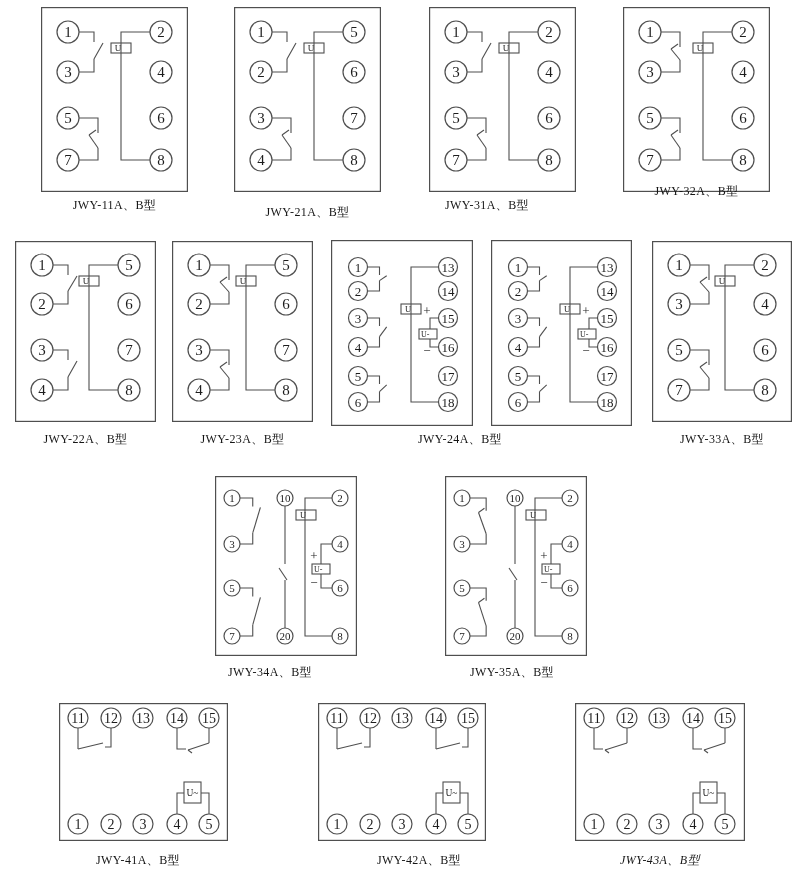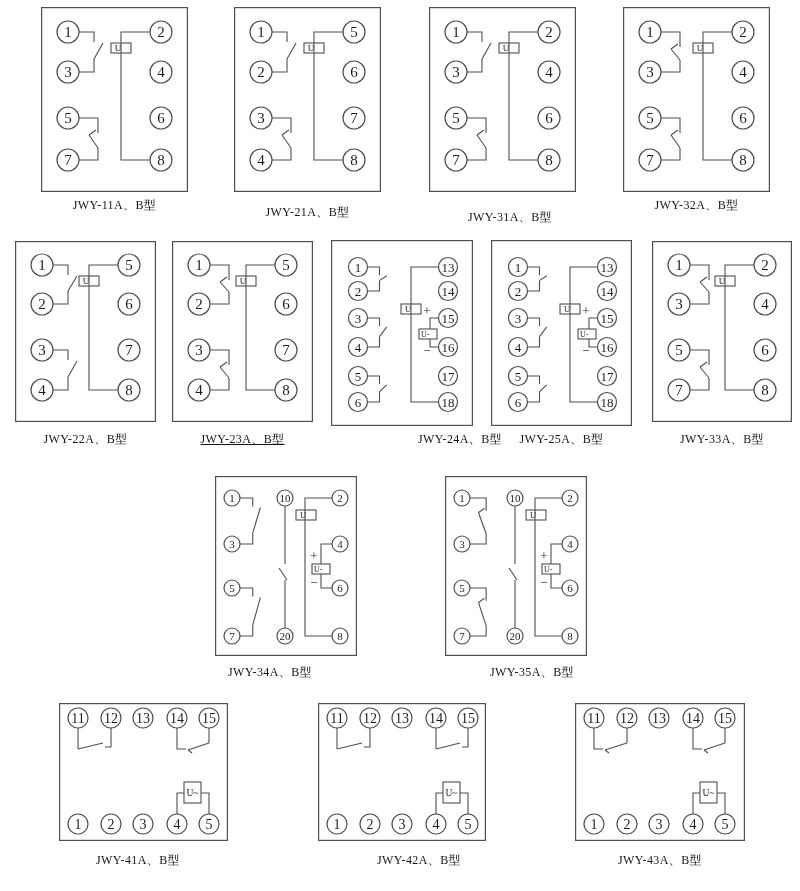--- a/index.html
+++ b/index.html
@@ -110,21 +110,21 @@
         <text x="120" y="65" text-anchor="middle" dy="0.35em" font-size="15" fill="#1c1c1c">4</text>
         <circle cx="27" cy="111" r="11" fill="#ffffff" stroke="#4f4f4f" stroke-width="1.2"></circle>
         <text x="27" y="111" text-anchor="middle" dy="0.35em" font-size="15" fill="#1c1c1c">5</text>
         <circle cx="120" cy="111" r="11" fill="#ffffff" stroke="#4f4f4f" stroke-width="1.2"></circle>
         <text x="120" y="111" text-anchor="middle" dy="0.35em" font-size="15" fill="#1c1c1c">6</text>
         <circle cx="27" cy="153" r="11" fill="#ffffff" stroke="#4f4f4f" stroke-width="1.2"></circle>
         <text x="27" y="153" text-anchor="middle" dy="0.35em" font-size="15" fill="#1c1c1c">7</text>
         <circle cx="120" cy="153" r="11" fill="#ffffff" stroke="#4f4f4f" stroke-width="1.2"></circle>
         <text x="120" y="153" text-anchor="middle" dy="0.35em" font-size="15" fill="#1c1c1c">8</text>
       </svg></div>
-    <div class="dlabel" style="left: 410px; top: 197px; margin-top: 12px;">JWY-31A、B型</div>
+    <div class="dlabel" style="left: 387px; top: 197px;">JWY-31A、B型</div>
     <div class="diagram" style="left: 623px; top: 7px;"><svg width="147" height="185">
         <rect x="0.6" y="0.6" width="145.8" height="183.8" fill="none" stroke="#4f4f4f" stroke-width="1.2"></rect>
         <polyline points="38,25 57,25 57,40" fill="none" stroke="#4f4f4f" stroke-width="1.1" stroke-linejoin="miter" stroke-linecap="butt"></polyline>
         <polyline points="38,65 57,65 57,53" fill="none" stroke="#4f4f4f" stroke-width="1.1" stroke-linejoin="miter" stroke-linecap="butt"></polyline>
         <polyline points="48,42 57,53" fill="none" stroke="#4f4f4f" stroke-width="1.1" stroke-linejoin="miter" stroke-linecap="butt"></polyline>
         <polyline points="48,42 55,37" fill="none" stroke="#4f4f4f" stroke-width="1.1" stroke-linejoin="miter" stroke-linecap="butt"></polyline>
         <polyline points="38,111 57,111 57,126" fill="none" stroke="#4f4f4f" stroke-width="1.1" stroke-linejoin="miter" stroke-linecap="butt"></polyline>
         <polyline points="38,153 57,153 57,141" fill="none" stroke="#4f4f4f" stroke-width="1.1" stroke-linejoin="miter" stroke-linecap="butt"></polyline>
         <polyline points="48,128 57,141" fill="none" stroke="#4f4f4f" stroke-width="1.1" stroke-linejoin="miter" stroke-linecap="butt"></polyline>
         <polyline points="48,128 55,123" fill="none" stroke="#4f4f4f" stroke-width="1.1" stroke-linejoin="miter" stroke-linecap="butt"></polyline>
@@ -141,21 +141,21 @@
         <text x="120" y="65" text-anchor="middle" dy="0.35em" font-size="15" fill="#1c1c1c">4</text>
         <circle cx="27" cy="111" r="11" fill="#ffffff" stroke="#4f4f4f" stroke-width="1.2"></circle>
         <text x="27" y="111" text-anchor="middle" dy="0.35em" font-size="15" fill="#1c1c1c">5</text>
         <circle cx="120" cy="111" r="11" fill="#ffffff" stroke="#4f4f4f" stroke-width="1.2"></circle>
         <text x="120" y="111" text-anchor="middle" dy="0.35em" font-size="15" fill="#1c1c1c">6</text>
         <circle cx="27" cy="153" r="11" fill="#ffffff" stroke="#4f4f4f" stroke-width="1.2"></circle>
         <text x="27" y="153" text-anchor="middle" dy="0.35em" font-size="15" fill="#1c1c1c">7</text>
         <circle cx="120" cy="153" r="11" fill="#ffffff" stroke="#4f4f4f" stroke-width="1.2"></circle>
         <text x="120" y="153" text-anchor="middle" dy="0.35em" font-size="15" fill="#1c1c1c">8</text>
       </svg></div>
-    <div class="dlabel" style="left: 596.5px; top: 197px;">JWY-32A、B型</div>
+    <div class="dlabel" style="left: 596.5px; top: 183px;">JWY-32A、B型</div>
     <div class="diagram" style="left: 15px; top: 241px;"><svg width="141" height="181">
         <rect x="0.6" y="0.6" width="139.8" height="179.8" fill="none" stroke="#4f4f4f" stroke-width="1.2"></rect>
         <polyline points="38,24 53,24 53,34" fill="none" stroke="#4f4f4f" stroke-width="1.1" stroke-linejoin="miter" stroke-linecap="butt"></polyline>
         <polyline points="38,63 53,63 53,50" fill="none" stroke="#4f4f4f" stroke-width="1.1" stroke-linejoin="miter" stroke-linecap="butt"></polyline>
         <polyline points="53,50 62,35" fill="none" stroke="#4f4f4f" stroke-width="1.1" stroke-linejoin="miter" stroke-linecap="butt"></polyline>
         <polyline points="38,109 53,109 53,119" fill="none" stroke="#4f4f4f" stroke-width="1.1" stroke-linejoin="miter" stroke-linecap="butt"></polyline>
         <polyline points="38,149 53,149 53,136" fill="none" stroke="#4f4f4f" stroke-width="1.1" stroke-linejoin="miter" stroke-linecap="butt"></polyline>
         <polyline points="53,136 62,120" fill="none" stroke="#4f4f4f" stroke-width="1.1" stroke-linejoin="miter" stroke-linecap="butt"></polyline>
         <polyline points="103,24 74,24 74,149 103,149" fill="none" stroke="#4f4f4f" stroke-width="1.1" stroke-linejoin="miter" stroke-linecap="butt"></polyline>
         <rect x="64" y="35" width="20" height="10" fill="none" stroke="#4f4f4f" stroke-width="1.1"></rect>
@@ -201,21 +201,21 @@
         <text x="114" y="63" text-anchor="middle" dy="0.35em" font-size="15" fill="#1c1c1c">6</text>
         <circle cx="27" cy="109" r="11" fill="#ffffff" stroke="#4f4f4f" stroke-width="1.2"></circle>
         <text x="27" y="109" text-anchor="middle" dy="0.35em" font-size="15" fill="#1c1c1c">3</text>
         <circle cx="114" cy="109" r="11" fill="#ffffff" stroke="#4f4f4f" stroke-width="1.2"></circle>
         <text x="114" y="109" text-anchor="middle" dy="0.35em" font-size="15" fill="#1c1c1c">7</text>
         <circle cx="27" cy="149" r="11" fill="#ffffff" stroke="#4f4f4f" stroke-width="1.2"></circle>
         <text x="27" y="149" text-anchor="middle" dy="0.35em" font-size="15" fill="#1c1c1c">4</text>
         <circle cx="114" cy="149" r="11" fill="#ffffff" stroke="#4f4f4f" stroke-width="1.2"></circle>
         <text x="114" y="149" text-anchor="middle" dy="0.35em" font-size="15" fill="#1c1c1c">8</text>
       </svg></div>
-    <div class="dlabel" style="left: 142.5px; top: 431px; text-decoration: underline;">JWY-23A、B型</div>
+    <div class="dlabel" style="left: 142.5px; top: 431px;">JWY-23A、B型</div>
     <div class="diagram" style="left: 331px; top: 240px;"><svg width="142" height="186">
         <rect x="0.6" y="0.6" width="140.8" height="184.8" fill="none" stroke="#4f4f4f" stroke-width="1.2"></rect>
         <polyline points="36.5,27 48.5,27 48.5,35" fill="none" stroke="#4f4f4f" stroke-width="1.1" stroke-linejoin="miter" stroke-linecap="butt"></polyline>
         <polyline points="36.5,51 48.5,51 48.5,40.6" fill="none" stroke="#4f4f4f" stroke-width="1.1" stroke-linejoin="miter" stroke-linecap="butt"></polyline>
         <polyline points="48.5,40.6 55.7,35.8" fill="none" stroke="#4f4f4f" stroke-width="1.1" stroke-linejoin="miter" stroke-linecap="butt"></polyline>
         <polyline points="36.5,78 48.5,78 48.5,86" fill="none" stroke="#4f4f4f" stroke-width="1.1" stroke-linejoin="miter" stroke-linecap="butt"></polyline>
         <polyline points="36.5,107 48.5,107 48.5,96.6" fill="none" stroke="#4f4f4f" stroke-width="1.1" stroke-linejoin="miter" stroke-linecap="butt"></polyline>
         <polyline points="48.5,96.6 55.7,86.8" fill="none" stroke="#4f4f4f" stroke-width="1.1" stroke-linejoin="miter" stroke-linecap="butt"></polyline>
         <polyline points="36.5,136 48.5,136 48.5,144" fill="none" stroke="#4f4f4f" stroke-width="1.1" stroke-linejoin="miter" stroke-linecap="butt"></polyline>
         <polyline points="36.5,162 48.5,162 48.5,151.6" fill="none" stroke="#4f4f4f" stroke-width="1.1" stroke-linejoin="miter" stroke-linecap="butt"></polyline>
@@ -293,21 +293,20 @@
         <text x="116" y="107" text-anchor="middle" dy="0.35em" font-size="13" fill="#1c1c1c">16</text>
         <circle cx="27" cy="136" r="9.5" fill="#ffffff" stroke="#4f4f4f" stroke-width="1.2"></circle>
         <text x="27" y="136" text-anchor="middle" dy="0.35em" font-size="13" fill="#1c1c1c">5</text>
         <circle cx="116" cy="136" r="9.5" fill="#ffffff" stroke="#4f4f4f" stroke-width="1.2"></circle>
         <text x="116" y="136" text-anchor="middle" dy="0.35em" font-size="13" fill="#1c1c1c">17</text>
         <circle cx="27" cy="162" r="9.5" fill="#ffffff" stroke="#4f4f4f" stroke-width="1.2"></circle>
         <text x="27" y="162" text-anchor="middle" dy="0.35em" font-size="13" fill="#1c1c1c">6</text>
         <circle cx="116" cy="162" r="9.5" fill="#ffffff" stroke="#4f4f4f" stroke-width="1.2"></circle>
         <text x="116" y="162" text-anchor="middle" dy="0.35em" font-size="13" fill="#1c1c1c">18</text>
       </svg></div>
-    <div class="dlabel" style="left: 461.5px; top: 431px;">JWY-25A、B型</div>
     <div class="diagram" style="left: 652px; top: 241px;"><svg width="140" height="181">
         <rect x="0.6" y="0.6" width="138.8" height="179.8" fill="none" stroke="#4f4f4f" stroke-width="1.2"></rect>
         <polyline points="38,24 57,24 57,39" fill="none" stroke="#4f4f4f" stroke-width="1.1" stroke-linejoin="miter" stroke-linecap="butt"></polyline>
         <polyline points="38,63 57,63 57,51" fill="none" stroke="#4f4f4f" stroke-width="1.1" stroke-linejoin="miter" stroke-linecap="butt"></polyline>
         <polyline points="48,41 57,51" fill="none" stroke="#4f4f4f" stroke-width="1.1" stroke-linejoin="miter" stroke-linecap="butt"></polyline>
         <polyline points="48,41 55,36" fill="none" stroke="#4f4f4f" stroke-width="1.1" stroke-linejoin="miter" stroke-linecap="butt"></polyline>
         <polyline points="38,109 57,109 57,124" fill="none" stroke="#4f4f4f" stroke-width="1.1" stroke-linejoin="miter" stroke-linecap="butt"></polyline>
         <polyline points="38,149 57,149 57,137" fill="none" stroke="#4f4f4f" stroke-width="1.1" stroke-linejoin="miter" stroke-linecap="butt"></polyline>
         <polyline points="48,126 57,137" fill="none" stroke="#4f4f4f" stroke-width="1.1" stroke-linejoin="miter" stroke-linecap="butt"></polyline>
         <polyline points="48,126 55,121" fill="none" stroke="#4f4f4f" stroke-width="1.1" stroke-linejoin="miter" stroke-linecap="butt"></polyline>
@@ -410,21 +409,21 @@
         <text x="70" y="160" text-anchor="middle" dy="0.35em" font-size="11" fill="#1c1c1c">20</text>
         <circle cx="125" cy="22" r="8" fill="#ffffff" stroke="#4f4f4f" stroke-width="1.2"></circle>
         <text x="125" y="22" text-anchor="middle" dy="0.35em" font-size="11" fill="#1c1c1c">2</text>
         <circle cx="125" cy="68" r="8" fill="#ffffff" stroke="#4f4f4f" stroke-width="1.2"></circle>
         <text x="125" y="68" text-anchor="middle" dy="0.35em" font-size="11" fill="#1c1c1c">4</text>
         <circle cx="125" cy="112" r="8" fill="#ffffff" stroke="#4f4f4f" stroke-width="1.2"></circle>
         <text x="125" y="112" text-anchor="middle" dy="0.35em" font-size="11" fill="#1c1c1c">6</text>
         <circle cx="125" cy="160" r="8" fill="#ffffff" stroke="#4f4f4f" stroke-width="1.2"></circle>
         <text x="125" y="160" text-anchor="middle" dy="0.35em" font-size="11" fill="#1c1c1c">8</text>
       </svg></div>
-    <div class="dlabel" style="left: 432px; top: 664px; text-align: center;">JWY-35A、B型</div>
+    <div class="dlabel" style="left: 412px; top: 664px; text-align: center;">JWY-35A、B型</div>
     <div class="diagram" style="left: 59px; top: 703px;"><svg width="169" height="138">
         <rect x="0.6" y="0.6" width="167.8" height="136.8" fill="none" stroke="#4f4f4f" stroke-width="1.2"></rect>
         <polyline points="19,25 19,46" fill="none" stroke="#4f4f4f" stroke-width="1.1" stroke-linejoin="miter" stroke-linecap="butt"></polyline>
         <polyline points="19,46 44,40" fill="none" stroke="#4f4f4f" stroke-width="1.1" stroke-linejoin="miter" stroke-linecap="butt"></polyline>
         <polyline points="52,25 52,44 46,44" fill="none" stroke="#4f4f4f" stroke-width="1.1" stroke-linejoin="miter" stroke-linecap="butt"></polyline>
         <polyline points="118,25 118,46 127,46" fill="none" stroke="#4f4f4f" stroke-width="1.1" stroke-linejoin="miter" stroke-linecap="butt"></polyline>
         <polyline points="150,25 150,40" fill="none" stroke="#4f4f4f" stroke-width="1.1" stroke-linejoin="miter" stroke-linecap="butt"></polyline>
         <polyline points="150,40 129,47" fill="none" stroke="#4f4f4f" stroke-width="1.1" stroke-linejoin="miter" stroke-linecap="butt"></polyline>
         <polyline points="129,47 133,50" fill="none" stroke="#4f4f4f" stroke-width="1.1" stroke-linejoin="miter" stroke-linecap="butt"></polyline>
         <polyline points="118,111 118,90 125,90" fill="none" stroke="#4f4f4f" stroke-width="1.1" stroke-linejoin="miter" stroke-linecap="butt"></polyline>
@@ -515,14 +514,14 @@
         <text x="84" y="121" text-anchor="middle" dy="0.35em" font-size="14" fill="#1c1c1c">3</text>
         <circle cx="118" cy="15" r="10" fill="#ffffff" stroke="#4f4f4f" stroke-width="1.2"></circle>
         <text x="118" y="15" text-anchor="middle" dy="0.35em" font-size="14" fill="#1c1c1c">14</text>
         <circle cx="118" cy="121" r="10" fill="#ffffff" stroke="#4f4f4f" stroke-width="1.2"></circle>
         <text x="118" y="121" text-anchor="middle" dy="0.35em" font-size="14" fill="#1c1c1c">4</text>
         <circle cx="150" cy="15" r="10" fill="#ffffff" stroke="#4f4f4f" stroke-width="1.2"></circle>
         <text x="150" y="15" text-anchor="middle" dy="0.35em" font-size="14" fill="#1c1c1c">15</text>
         <circle cx="150" cy="121" r="10" fill="#ffffff" stroke="#4f4f4f" stroke-width="1.2"></circle>
         <text x="150" y="121" text-anchor="middle" dy="0.35em" font-size="14" fill="#1c1c1c">5</text>
       </svg></div>
-    <div class="dlabel" style="left: 560px; top: 852px;">JWY-43A、B型</div>
+    <div class="dlabel" style="left: 560px; top: 852px; font-style: italic;">JWY-43A、B型</div>
   </div>
 
 </body></html>

